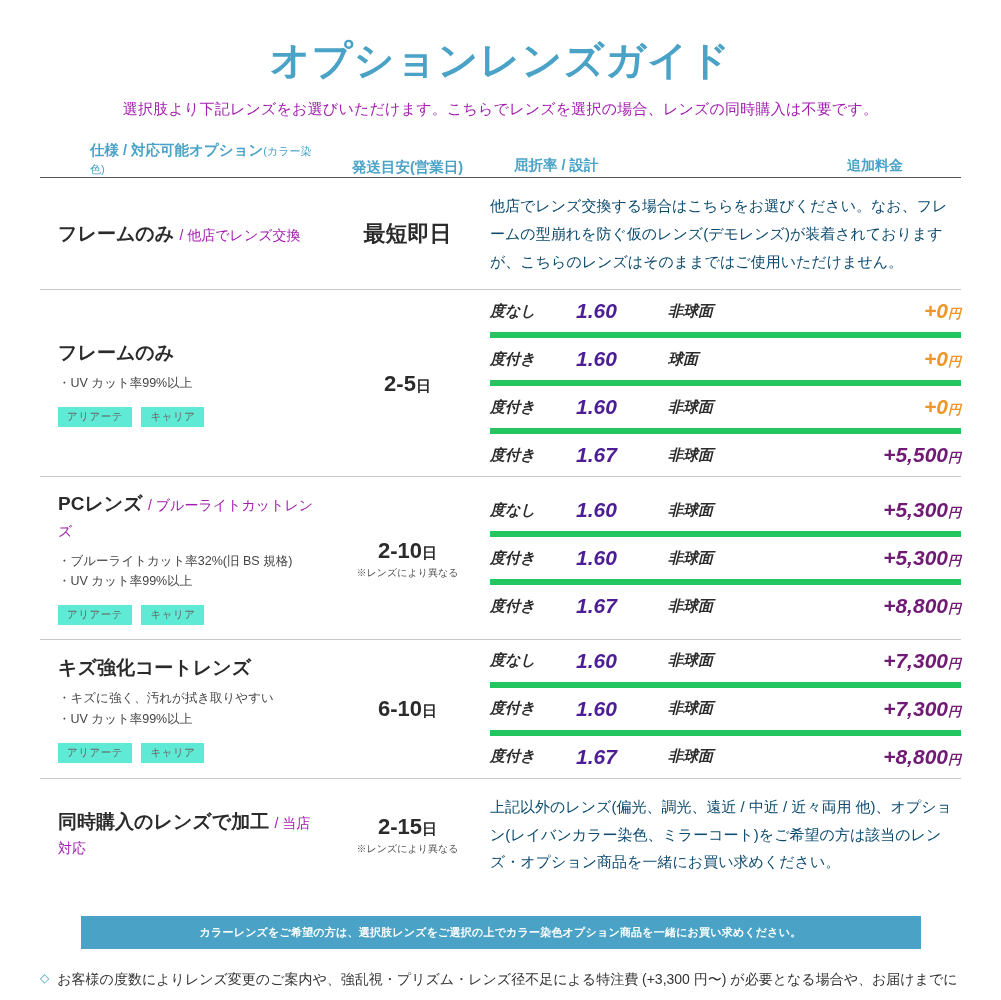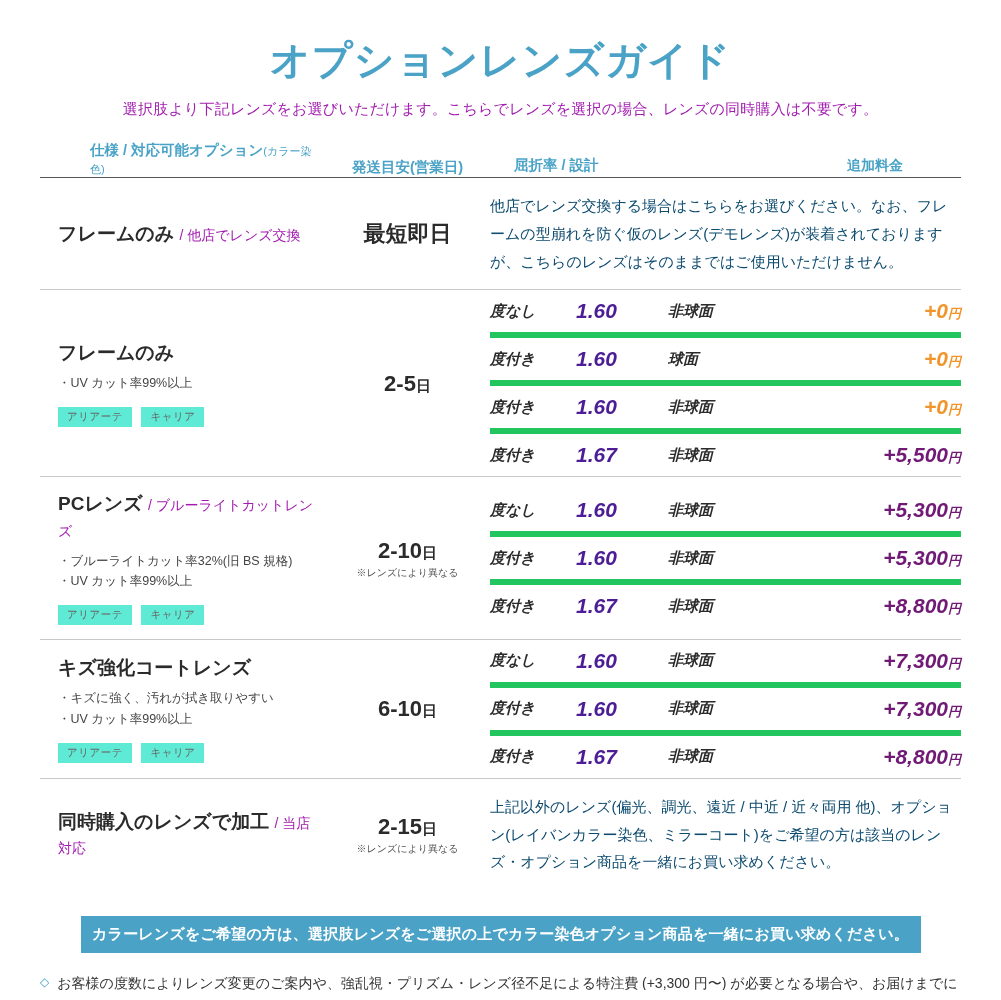--- a/index.html
+++ b/index.html
@@ -166,21 +166,21 @@
   .o-price .yen { font-size: 13px; }
   .p-orange { color: #f0952a; }
   .p-blue { color: #701a75; }
 
   
   .banner {
     width: 840px;
     margin: 26px auto 12px auto;
     background: #4aa3c7;
     color: #ffffff;
-    font-size: 15px;
+    font-size: 11px;
     font-weight: bold;
     text-align: center;
     padding: 9px 0;
     letter-spacing: 0.2px;
   }
 
   .notes {
     width: 921px;
     margin: 18px auto 0 auto;
   }

